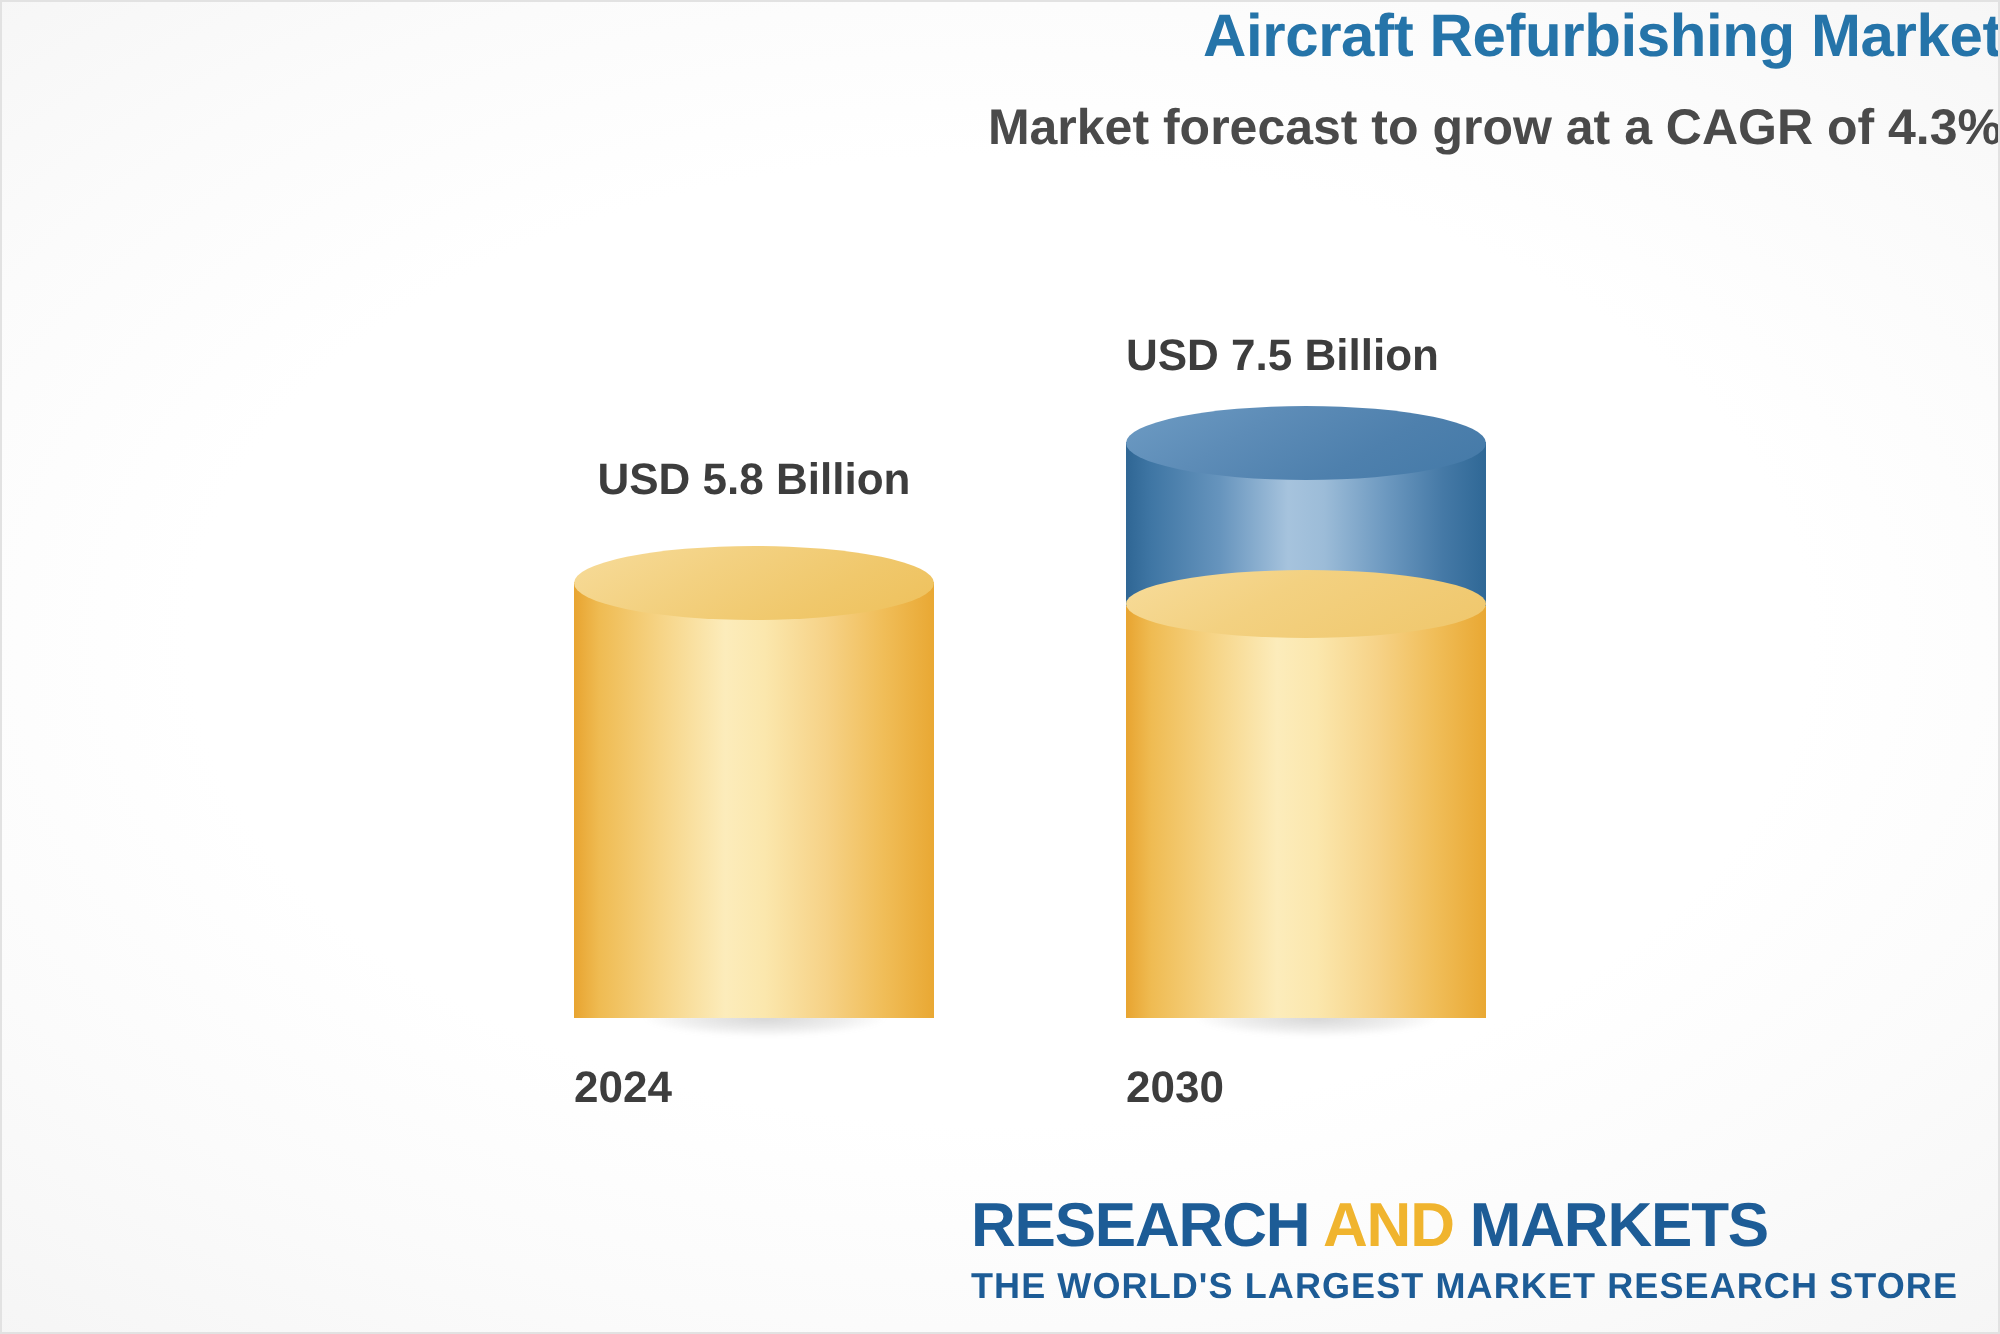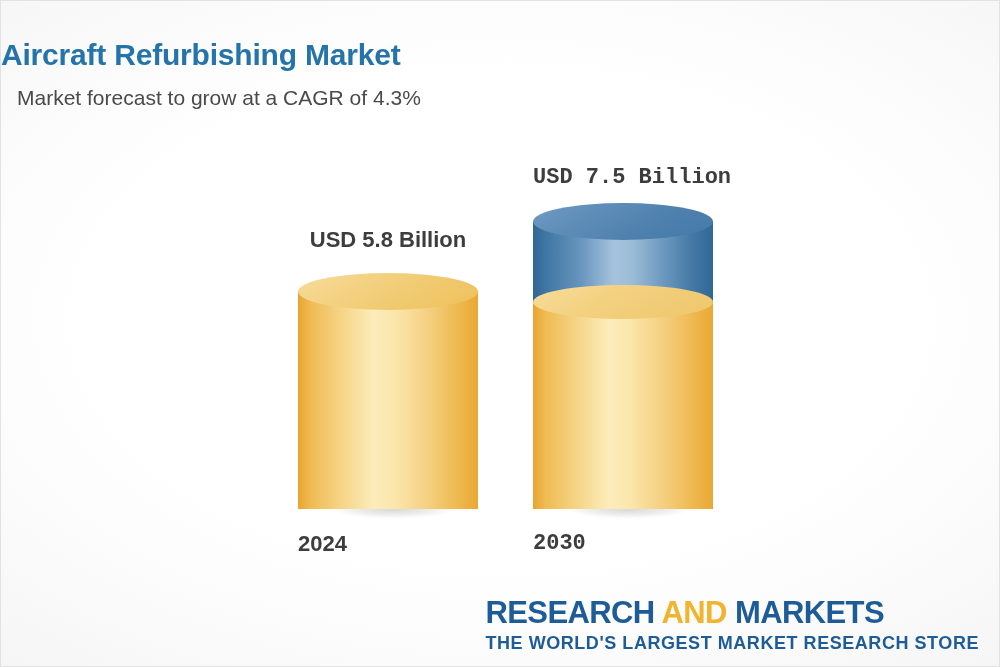--- a/index.html
+++ b/index.html
@@ -24,34 +24,33 @@
       radial-gradient(ellipse 78% 70% at 50% 48%, #ffffff 0%, #ffffff 52%, #fbfbfb 74%, #f5f5f5 100%);
     overflow: hidden;
   }
 
   
   .header {
     position: absolute;
     top: 0;
     left: 0;
     width: 1000px;
-    text-align: left;
-    padding-top: 36px;
+    text-align: right;
   }
   .chart-title {
     font-size: 30px;
     font-weight: bold;
     color: #2574a9;
     letter-spacing: -0.2px;
     line-height: 1.2;
     margin: 0;
   }
   .chart-subtitle {
-    font-size: 21px;
-    font-weight: normal;
+    font-size: 25px;
+    font-weight: bold;
     color: #4a4a4a;
     margin: 12px 0 0 16px;
     line-height: 1.2;
   }
 
   
   .plot {
     position: absolute;
     left: 0;
     top: 0;
@@ -213,39 +212,39 @@
 
 <div class="infographic">
 
   <div class="header">
     <div class="chart-title">Aircraft Refurbishing Market</div>
     <div class="chart-subtitle">Market forecast to grow at a CAGR of 4.3%</div>
   </div>
 
   <div class="plot">
 
-    <div class="bar-group" style="left:297px; width:180px; height:667px;">
+    <div class="bar-group" style="left:286px; width:180px; height:667px;">
 
       <div class="value-label" style="top:226px;">USD 5.8 Billion</div>
 
       <div class="cylinder" style="top:272px; height:236px; width:180px;">
 
         <div class="cyl-shadow"></div>
 
         <div class="segment seg-yellow" style="top:18px; height:218px;">
           <div class="seg-body"></div>
         </div>
 
         <div class="cap cap-yellow" style="top:0px; height:37px;"></div>
       </div>
 
       <div class="cat-label" style="top:530px;">2024</div>
     </div>
 
-    <div class="bar-group" style="left:532px; width:156px; height:667px;font-family:Liberation Mono, monospace;">
+    <div class="bar-group" style="left:562px; width:156px; height:667px;">
 
       <div class="value-label" style="top:164px;">USD 7.5 Billion</div>
 
       <div class="cylinder" style="top:202px; height:306px; width:180px;">
 
         <div class="cyl-shadow"></div>
 
         <div class="segment seg-blue" style="top:18px; height:82px;">
           <div class="seg-body"></div>
         </div>

